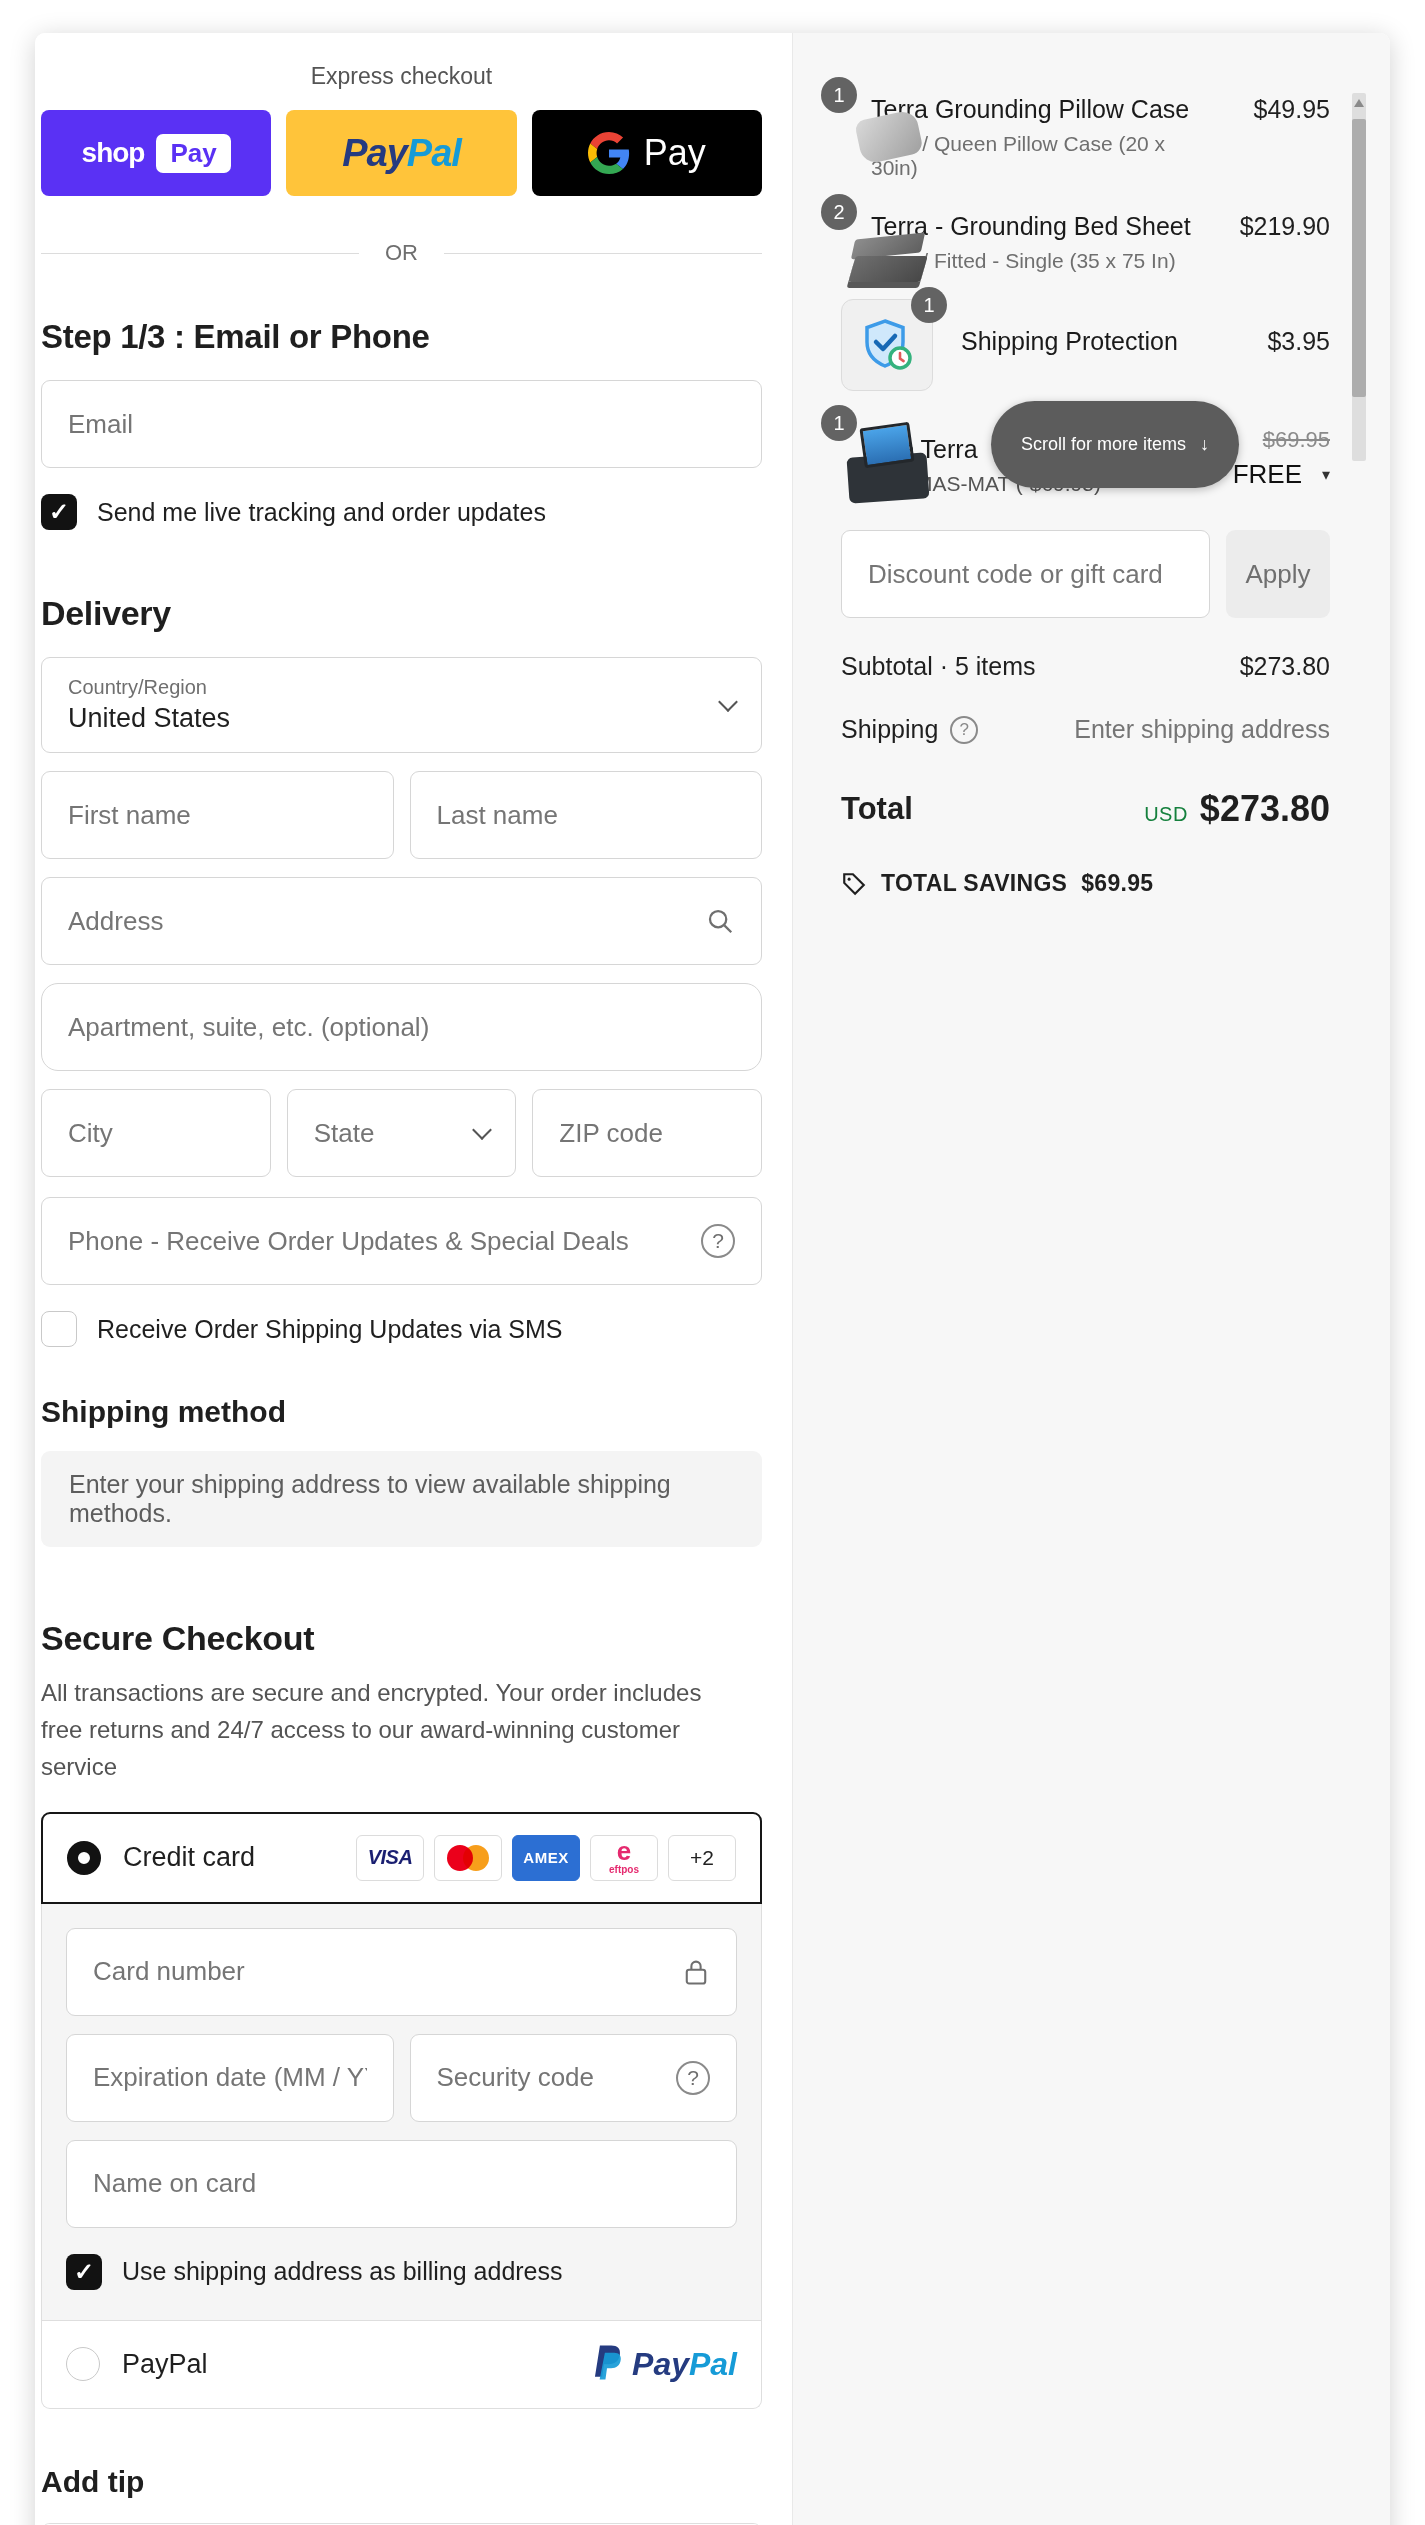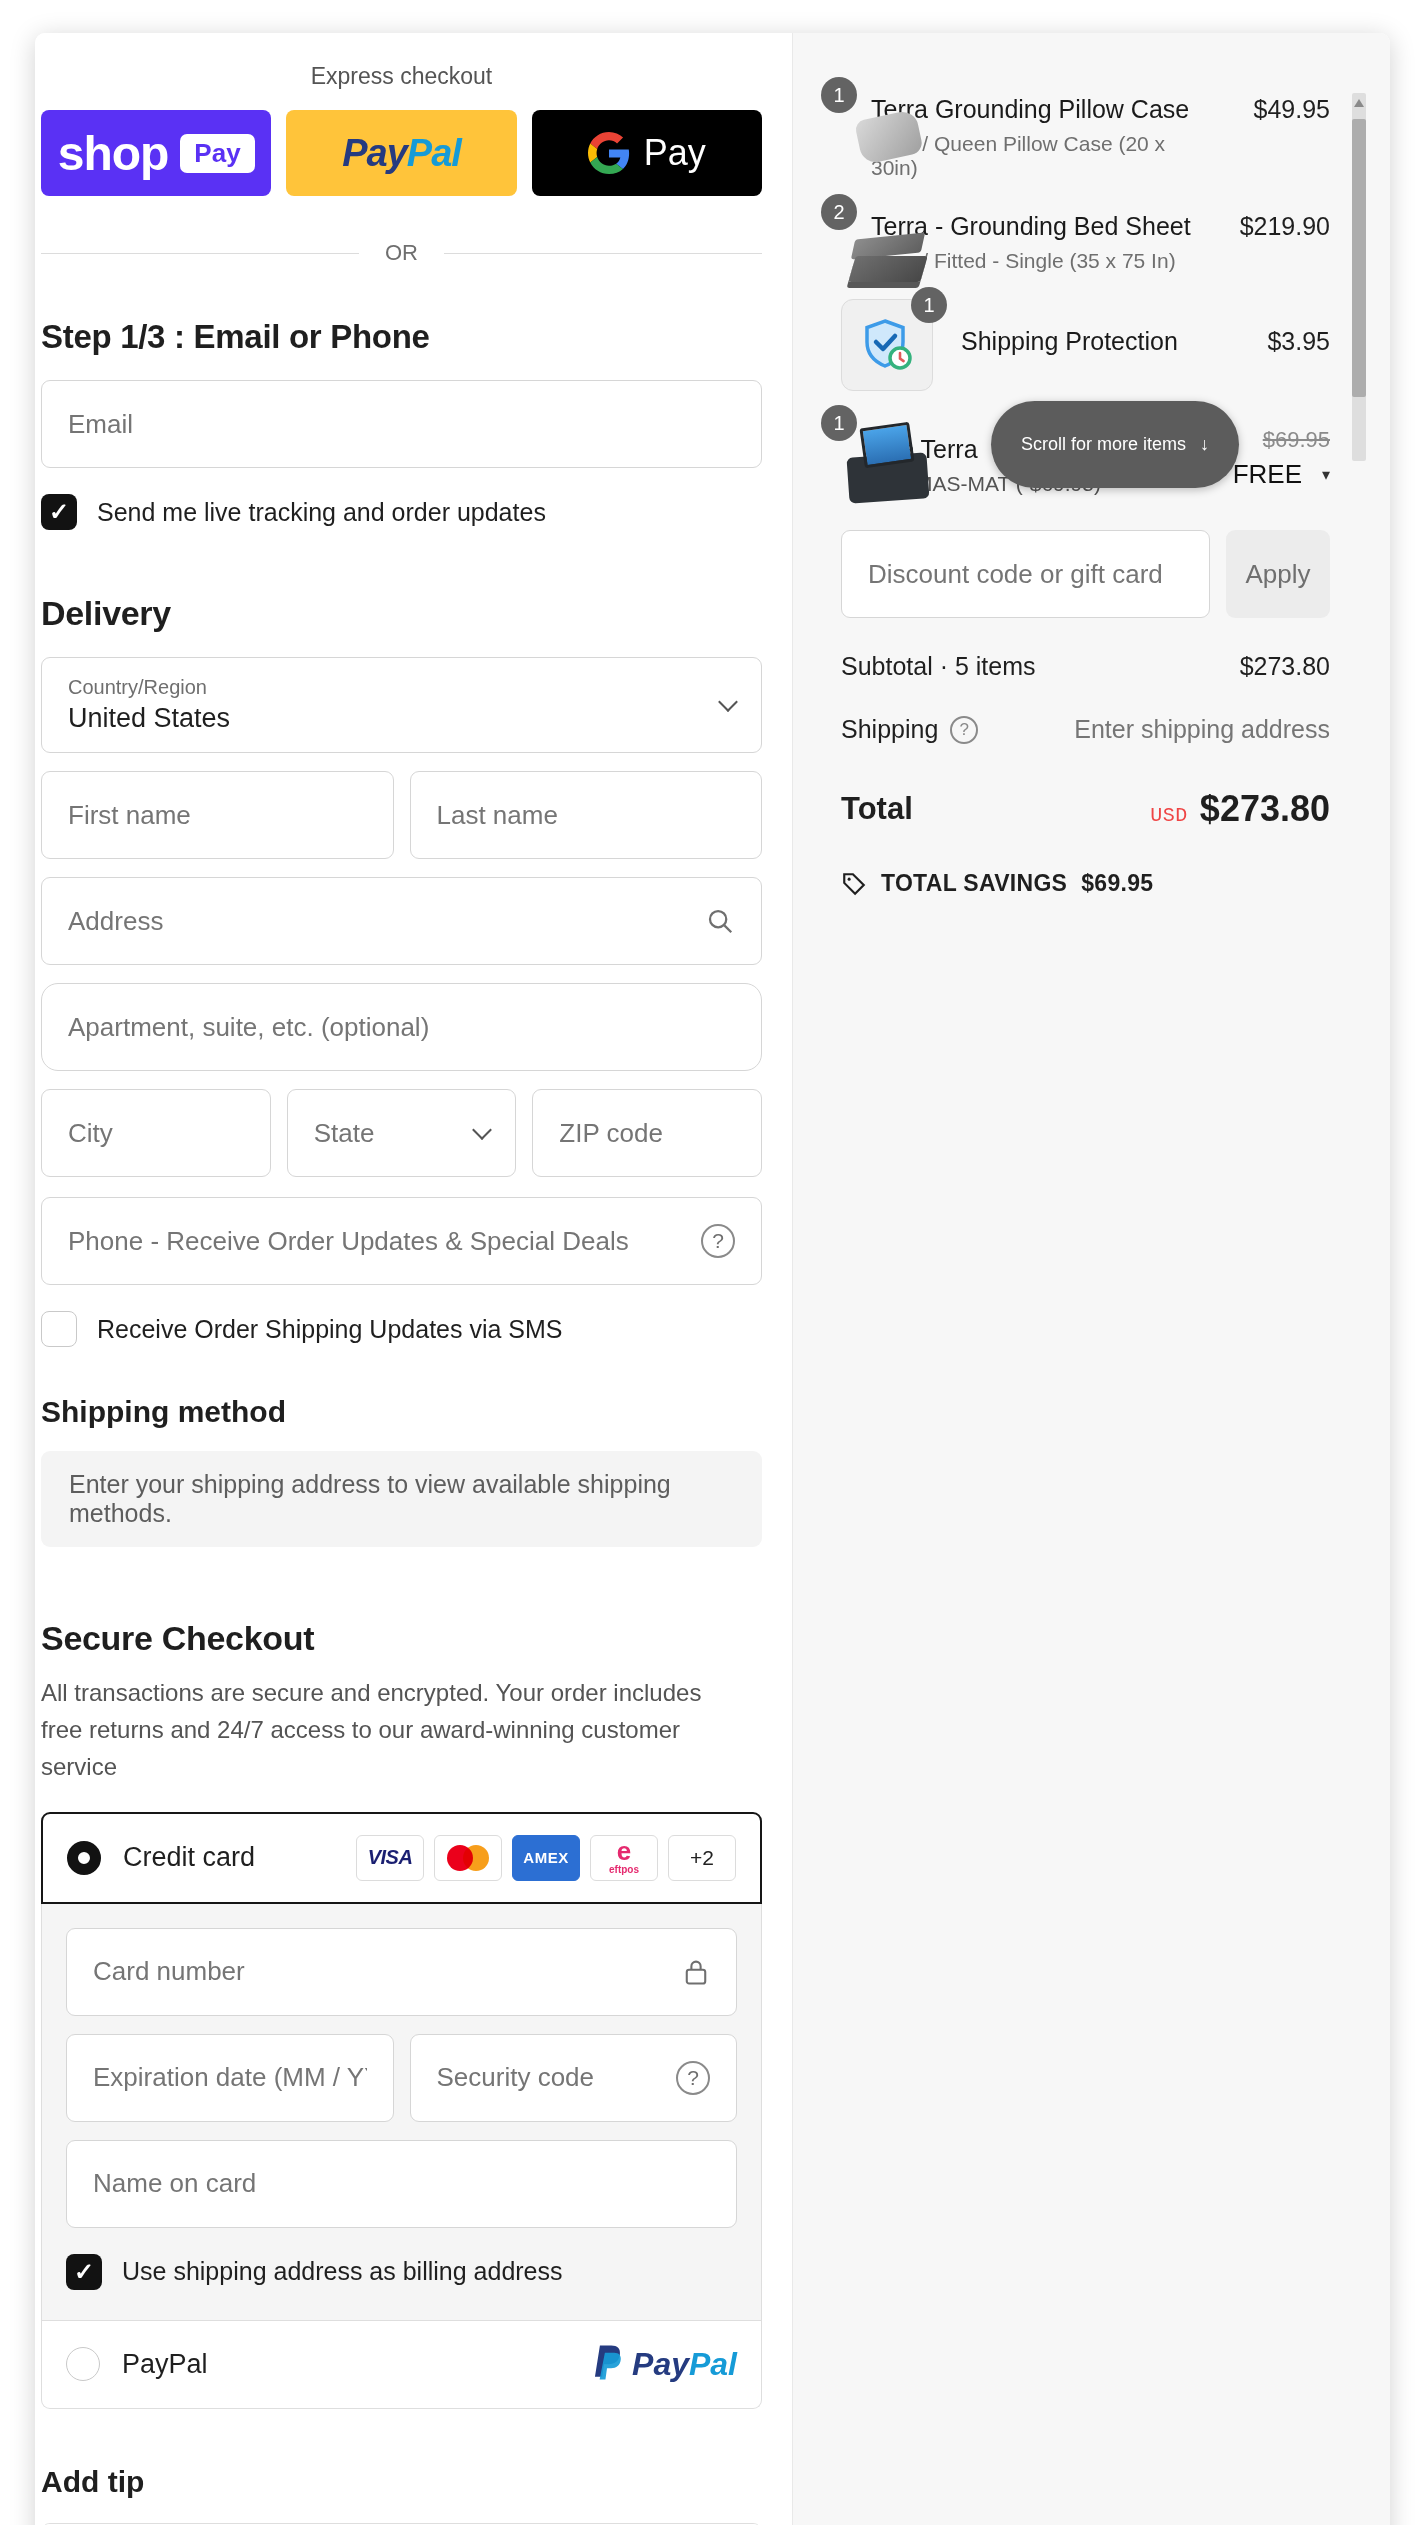--- a/index.html
+++ b/index.html
@@ -7,21 +7,21 @@
   .page { width:1425px; min-height:2525px; padding:33px 35px 35px 35px; }
   .card { display:flex; align-items:stretch; min-height:2457px; border-radius:10px;
           box-shadow:0 4px 26px rgba(0,0,0,.18); overflow:hidden; background:#fff; }
 
   
   .checkout { width:757px; flex:0 0 757px; background:#fff; padding:30px 30px 46px 6px; }
   .express-title { text-align:center; color:#545454; font-size:23px; }
   .express-row { display:flex; gap:15px; margin-top:20px; }
   .xbtn { flex:1; height:86px; border:none; border-radius:8px; display:flex; align-items:center; justify-content:center; cursor:pointer; }
   .xbtn.shop { background:#5a31f4; gap:12px; }
-  .shop-word { color:#fff; font-weight:bold; font-size:48px; letter-spacing:-1px; }
+  .shop-word { color:#fff; font-weight:bold; font-size:28px; letter-spacing:-1px; }
   .shop-badge { background:#fff; color:#5a31f4; font-weight:bold; font-size:26px; border-radius:7px; padding:4px 14px; }
   .xbtn.paypal { background:#ffc43a; font-style:italic; font-weight:bold; font-size:38px; letter-spacing:-1px; }
   .pp-pay { color:#253b80; } .pp-pal { color:#169bd7; }
   .xbtn.gpay { background:#000; gap:14px; }
   .gpay-g { width:42px; height:42px; }
   .gpay-word { color:#fff; font-size:36px; }
   .or-row { display:flex; align-items:center; gap:26px; margin-top:44px; color:#6f6f6f; font-size:22px; }
   .or-row::before,.or-row::after { content:""; flex:1; height:1px; background:#dcdcdc; }
 
   h1.step { font-size:33px; margin-top:52px; letter-spacing:-.3px; }
@@ -137,21 +137,21 @@
                color:#6f6f6f; font-size:26px; font-family:inherit; cursor:pointer; }
 
   .totals { padding-right:36px; }
   .t-row { display:flex; align-items:center; margin-top:34px; }
   .t-label { font-size:25px; display:flex; align-items:center; gap:12px; }
   .t-value { margin-left:auto; font-size:25px; }
   .t-value.muted { color:#757575; }
   .total-row { margin-top:44px;text-align:right; }
   .total-label { font-size:31px; font-weight:bold; }
   .total-val { margin-left:auto; display:flex; align-items:baseline; gap:12px; }
-  .cur { font-size:20px; color:#ef4444; letter-spacing:.5px;font-family:Liberation Mono, monospace; }
+  .cur { font-size:20px; color:#15803d; letter-spacing:.5px; }
   .total-amt { font-size:36px; font-weight:bold; }
   .savings { display:flex; align-items:center; gap:14px; margin-top:40px; font-weight:bold; font-size:23px; letter-spacing:.3px; }
 
   .icon-svg { display:inline-flex; flex:0 0 auto; }
 </style>
 </head>
 <body>
 
 <div class="page">
  <div class="card">

